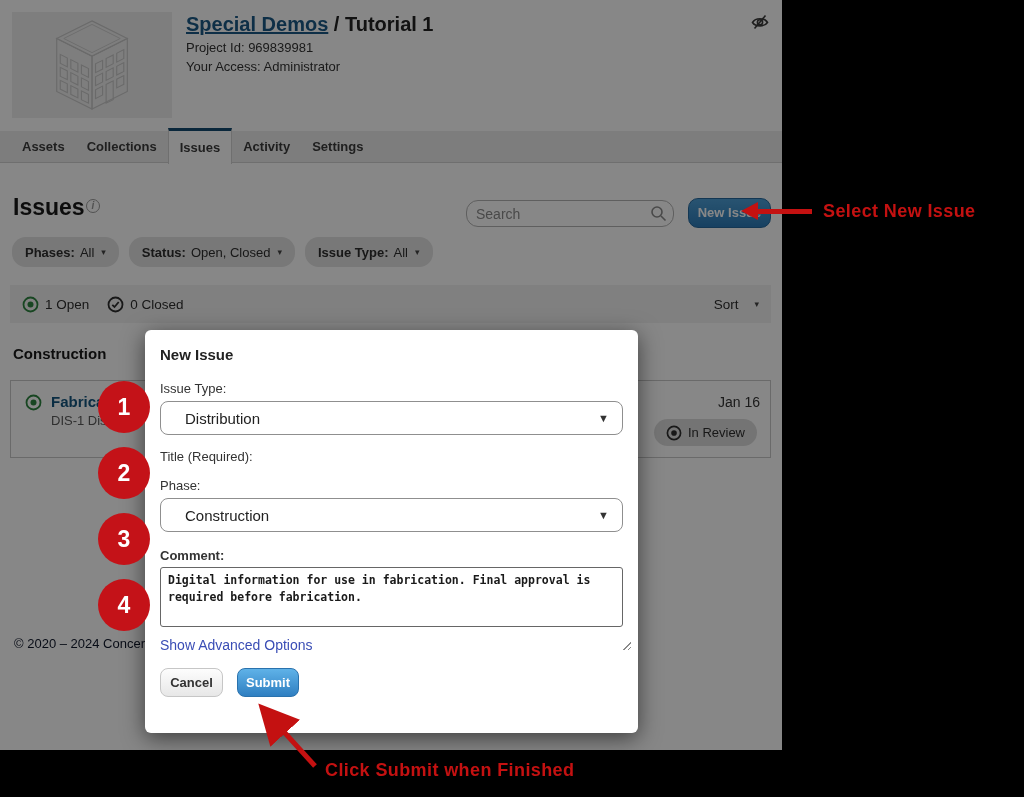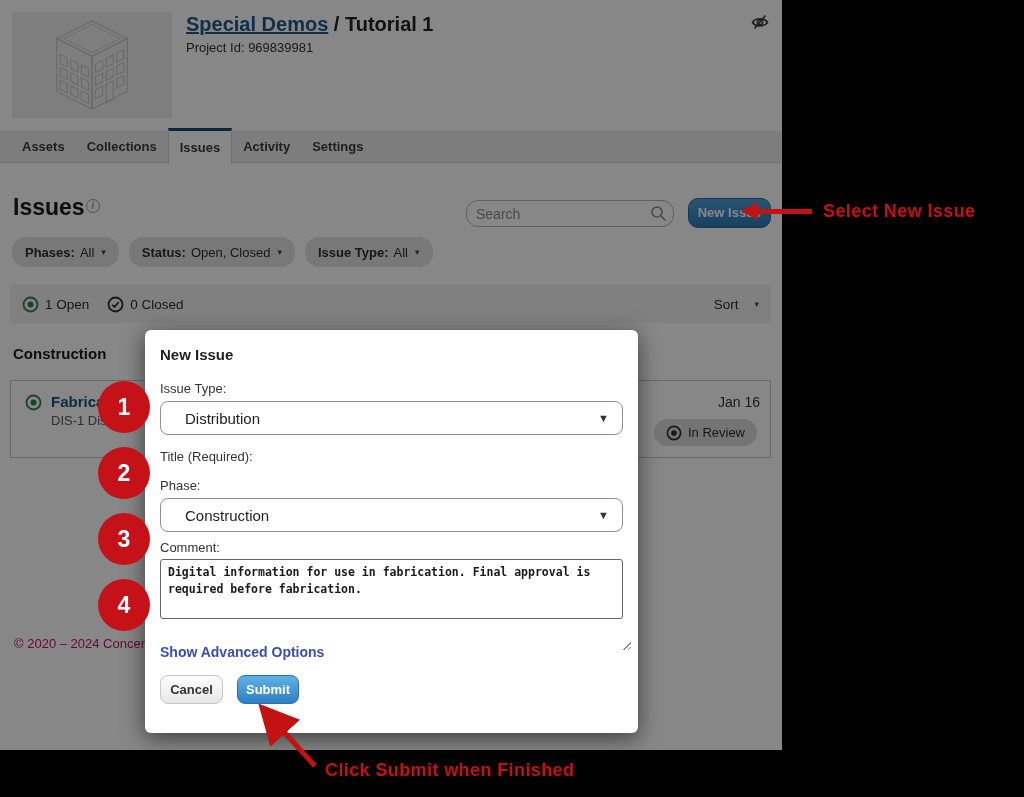--- a/index.html
+++ b/index.html
@@ -97,21 +97,21 @@
   }
   .card .state-icon { position:absolute; left:14px; top:13px; width:17px; height:17px; }
   .card .ititle { position:absolute; left:40px; top:12px; font-size:15px; font-weight:700; color:#14557f; }
   .card .isub { position:absolute; left:40px; top:32px; font-size:13px; color:#5a5a5a; }
   .card .idate { position:absolute; right:10px; top:13px; font-size:14px; color:#333; }
   .card .pill {
     position:absolute; right:13px; top:38px; height:27px; border-radius:14px;
     background:#dcdcdc; display:flex; align-items:center; gap:6px; padding:0 12px;
     font-size:13px; color:#2e2e2e;
   }
-  .footer-copy { position:absolute; left:14px; top:636px; font-size:13px; color:#be185d; }
+  .footer-copy { position:absolute; left:14px; top:636px; font-size:13px; color:#0f172a; }
 
   
   .modal {
     position:absolute; left:145px; top:330px; width:493px; height:403px;
     background:#fff; border-radius:6px; z-index:20;
     box-shadow:0 5px 22px rgba(0,0,0,.55);
     padding:16px 15px 0 15px;
   }
   .modal h2 { font-size:15px; font-weight:700; color:#222; }
   .field-label { font-size:13px; color:#333; margin-top:18px; }
@@ -120,33 +120,33 @@
     display:flex; align-items:center; padding:0 24px; font-size:15px; color:#222;
     position:relative; background:#fff;
   }
   .select .caret { position:absolute; right:13px; font-size:11px; color:#333; }
   .text-input {
     margin-top:5px; width:100%; height:33px; border:1px solid #8f8f8f; border-radius:8px;
     background:#e7f0fd; padding:0 11px; font-size:15px; color:#222;
     font-family:"Liberation Sans", sans-serif; display:block;
   }
   .field-label.tight { margin-top:14px; }
-  .field-label.tighter { margin-top:8px; }
+  .field-label.tighter { margin-top:16px;font-weight:bold; }
   .comment-box {
     margin-top:4px; width:100%; height:60px; border:1px solid #666; border-radius:3px;
     font-family:"DejaVu Sans Mono", monospace; font-size:11.5px; font-weight:700;
     color:#1a1a1a; padding:4px 7px; resize:none; line-height:1.45; display:block;
     position:relative;
   }
   .resize-grip {
     position:absolute; left:477px; top:311px; width:9px; height:9px;
     background:
       linear-gradient(135deg, transparent 0 55%, #8a8a8a 55% 65%, transparent 65% 78%, #8a8a8a 78% 88%, transparent 88%);
   }
-  .adv-link { display:inline-block; margin-top:25px; font-size:14px; color:#3a4db5;font-weight:bold; }
+  .adv-link { display:inline-block; margin-top:10px; font-size:14px; color:#3a4db5; }
   .modal-actions { margin-top:14px; display:flex; gap:14px; }
   .btn-cancel {
     width:63px; height:29px; border:1px solid #c6c6c6; border-radius:8px;
     background:linear-gradient(#fdfdfd,#e7e7e7);
     font-size:13px; font-weight:700; color:#333; text-align:center; line-height:27px;
   }
   .btn-submit {
     width:62px; height:29px; border:1px solid #2a72ad; border-radius:8px;
     background:linear-gradient(#5fb2e8,#2f7fc1);
     font-size:13px; font-weight:700; color:#fff; text-align:center; line-height:27px;
@@ -205,20 +205,21 @@
           <rect x="122" y="60" width="12" height="15"></rect>
       </g>
     </svg>
   </div>
 
   <div class="title-block">
     <div class="breadcrumb">
       <a href="#">Special Demos</a><span> / </span><span>Tutorial 1</span>
     </div>
     <div class="meta-line">Project Id: 969839981</div>
+    <div class="meta-line">Your Access: Administrator</div>
   </div>
 
   <div class="watch">
     <svg width="20" height="20" viewBox="0 0 20 20" fill="none" stroke="#3a3a3a" stroke-width="1.6">
       <path d="M2.5,10.5 C5.5,5.5 14.5,5.5 17.5,10.5 C14.5,15 5.5,15 2.5,10.5 Z"></path>
       <circle cx="10" cy="10.3" r="2.6"></circle>
       <line x1="4.5" y1="16.5" x2="15.5" y2="3.5"></line>
     </svg>
   </div>
 

